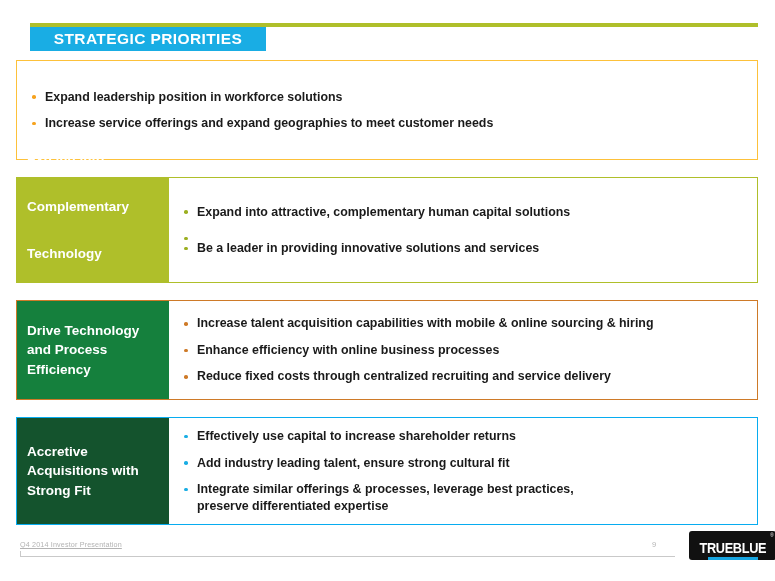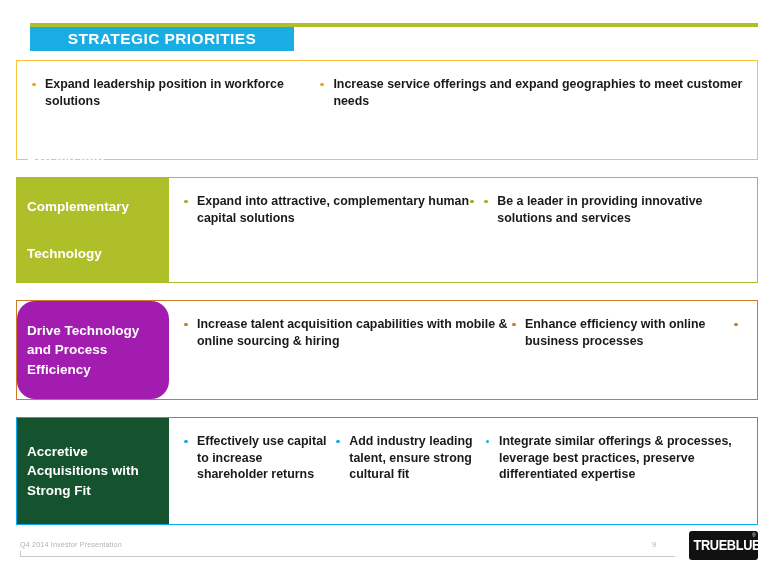--- a/index.html
+++ b/index.html
@@ -24,21 +24,21 @@
     left: 30px;
     top: 23px;
     width: 728px;
     height: 4px;
     background: #AFBF2A;
   }
   .title-banner {
     position: absolute;
     left: 30px;
     top: 27px;
-    width: 264px;
+    width: 236px;
     height: 24px;
     background: #19ADE4;
     display: flex;
     align-items: center;
     justify-content: center;
   }
   .title-banner .title-text {
     color: #ffffff;
     font-size: 15.5px;
     font-weight: bold;
@@ -72,21 +72,21 @@
     color: #ffffff;
     font-size: 13.5px;
     font-weight: bold;
     line-height: 1.42;
   }
   .row-body {
     flex: 1 1 auto;
     box-sizing: border-box;
     padding: 10px 10px 10px 14px;
     display: flex;
-    flex-direction: row;
+    flex-direction: column;
     justify-content: center;
   }
   .bullet {
     position: relative;
     padding-left: 14px;
     font-size: 12.4px;
     font-weight: bold;
     color: #1a1a1a;
     line-height: 1.33;
     margin: 5px 0;
@@ -109,35 +109,36 @@
   
   .row-1 { border-color: #FDC13A; }
   .row-1 .row-label { background: #FDC13A; }
   .row-1 .dot { background: #F6A21D; }
 
   .row-2 { border-color: #AFBF2A; }
   .row-2 .row-label { background: #AFBF2A; gap: 28px; }
   .row-2 .dot { background: #9BAF20; }
 
   .row-3 { border-color: #CE7A28; }
-  .row-3 .row-label { background: #a21caf; border-radius: 18px; }
+  .row-3 .row-label { background: #15803d; }
   .row-3 .dot { background: #CE7A28; }
 
   .row-4 { border-color: #07ACF0; }
   .row-4 .row-label { background: #14532d; }
   .row-4 .dot { background: #19ADE4; }
 
   
   .footer-text {
     position: absolute;
     left: 20px;
     top: 540px;
     font-size: 7.2px;
     color: #b3b3b3;
     letter-spacing: 0.15px;
+    text-decoration: underline;
   }
   .footer-page {
     position: absolute;
     left: 652px;
     top: 540px;
     font-size: 7.5px;
     color: #b3b3b3;
   }
   .footer-rule {
     position: absolute;
@@ -154,28 +155,28 @@
     width: 1px;
     height: 6px;
     background: #c9c9c9;
   }
 
   
   .logo {
     position: absolute;
     left: 689px;
     top: 531px;
-    width: 69px;
+    width: 87px;
     height: 29px;
     background: #111111;
     border-radius: 3px;
     display: flex;
-    flex-direction: row;
+    flex-direction: column;
     align-items: center;
-    justify-content: flex-start;
+    justify-content: flex-end;
   }
   .logo-word {
     color: #ffffff;
     font-family: "Liberation Sans Narrow", "Liberation Sans", sans-serif;
     font-size: 14.5px;
     font-weight: bold;
     letter-spacing: -0.4px;
     transform: scaleX(0.88);
     line-height: 1;
   }
@@ -252,20 +253,21 @@
         <div class="bullet">
           <span class="dot"></span>
           <span>Increase talent acquisition capabilities with mobile &amp; online sourcing &amp; hiring</span>
         </div>
         <div class="bullet">
           <span class="dot"></span>
           <span>Enhance efficiency with online business processes</span>
         </div>
         <div class="bullet">
           <span class="dot"></span>
+          <span>Reduce fixed costs through centralized recruiting and service delivery</span>
         </div>
       </div>
     </div>
 
     <div class="row row-4">
       <div class="row-label">
         <span>Accretive</span>
         <span>Acquisitions with</span>
         <span>Strong Fit</span>
       </div>

